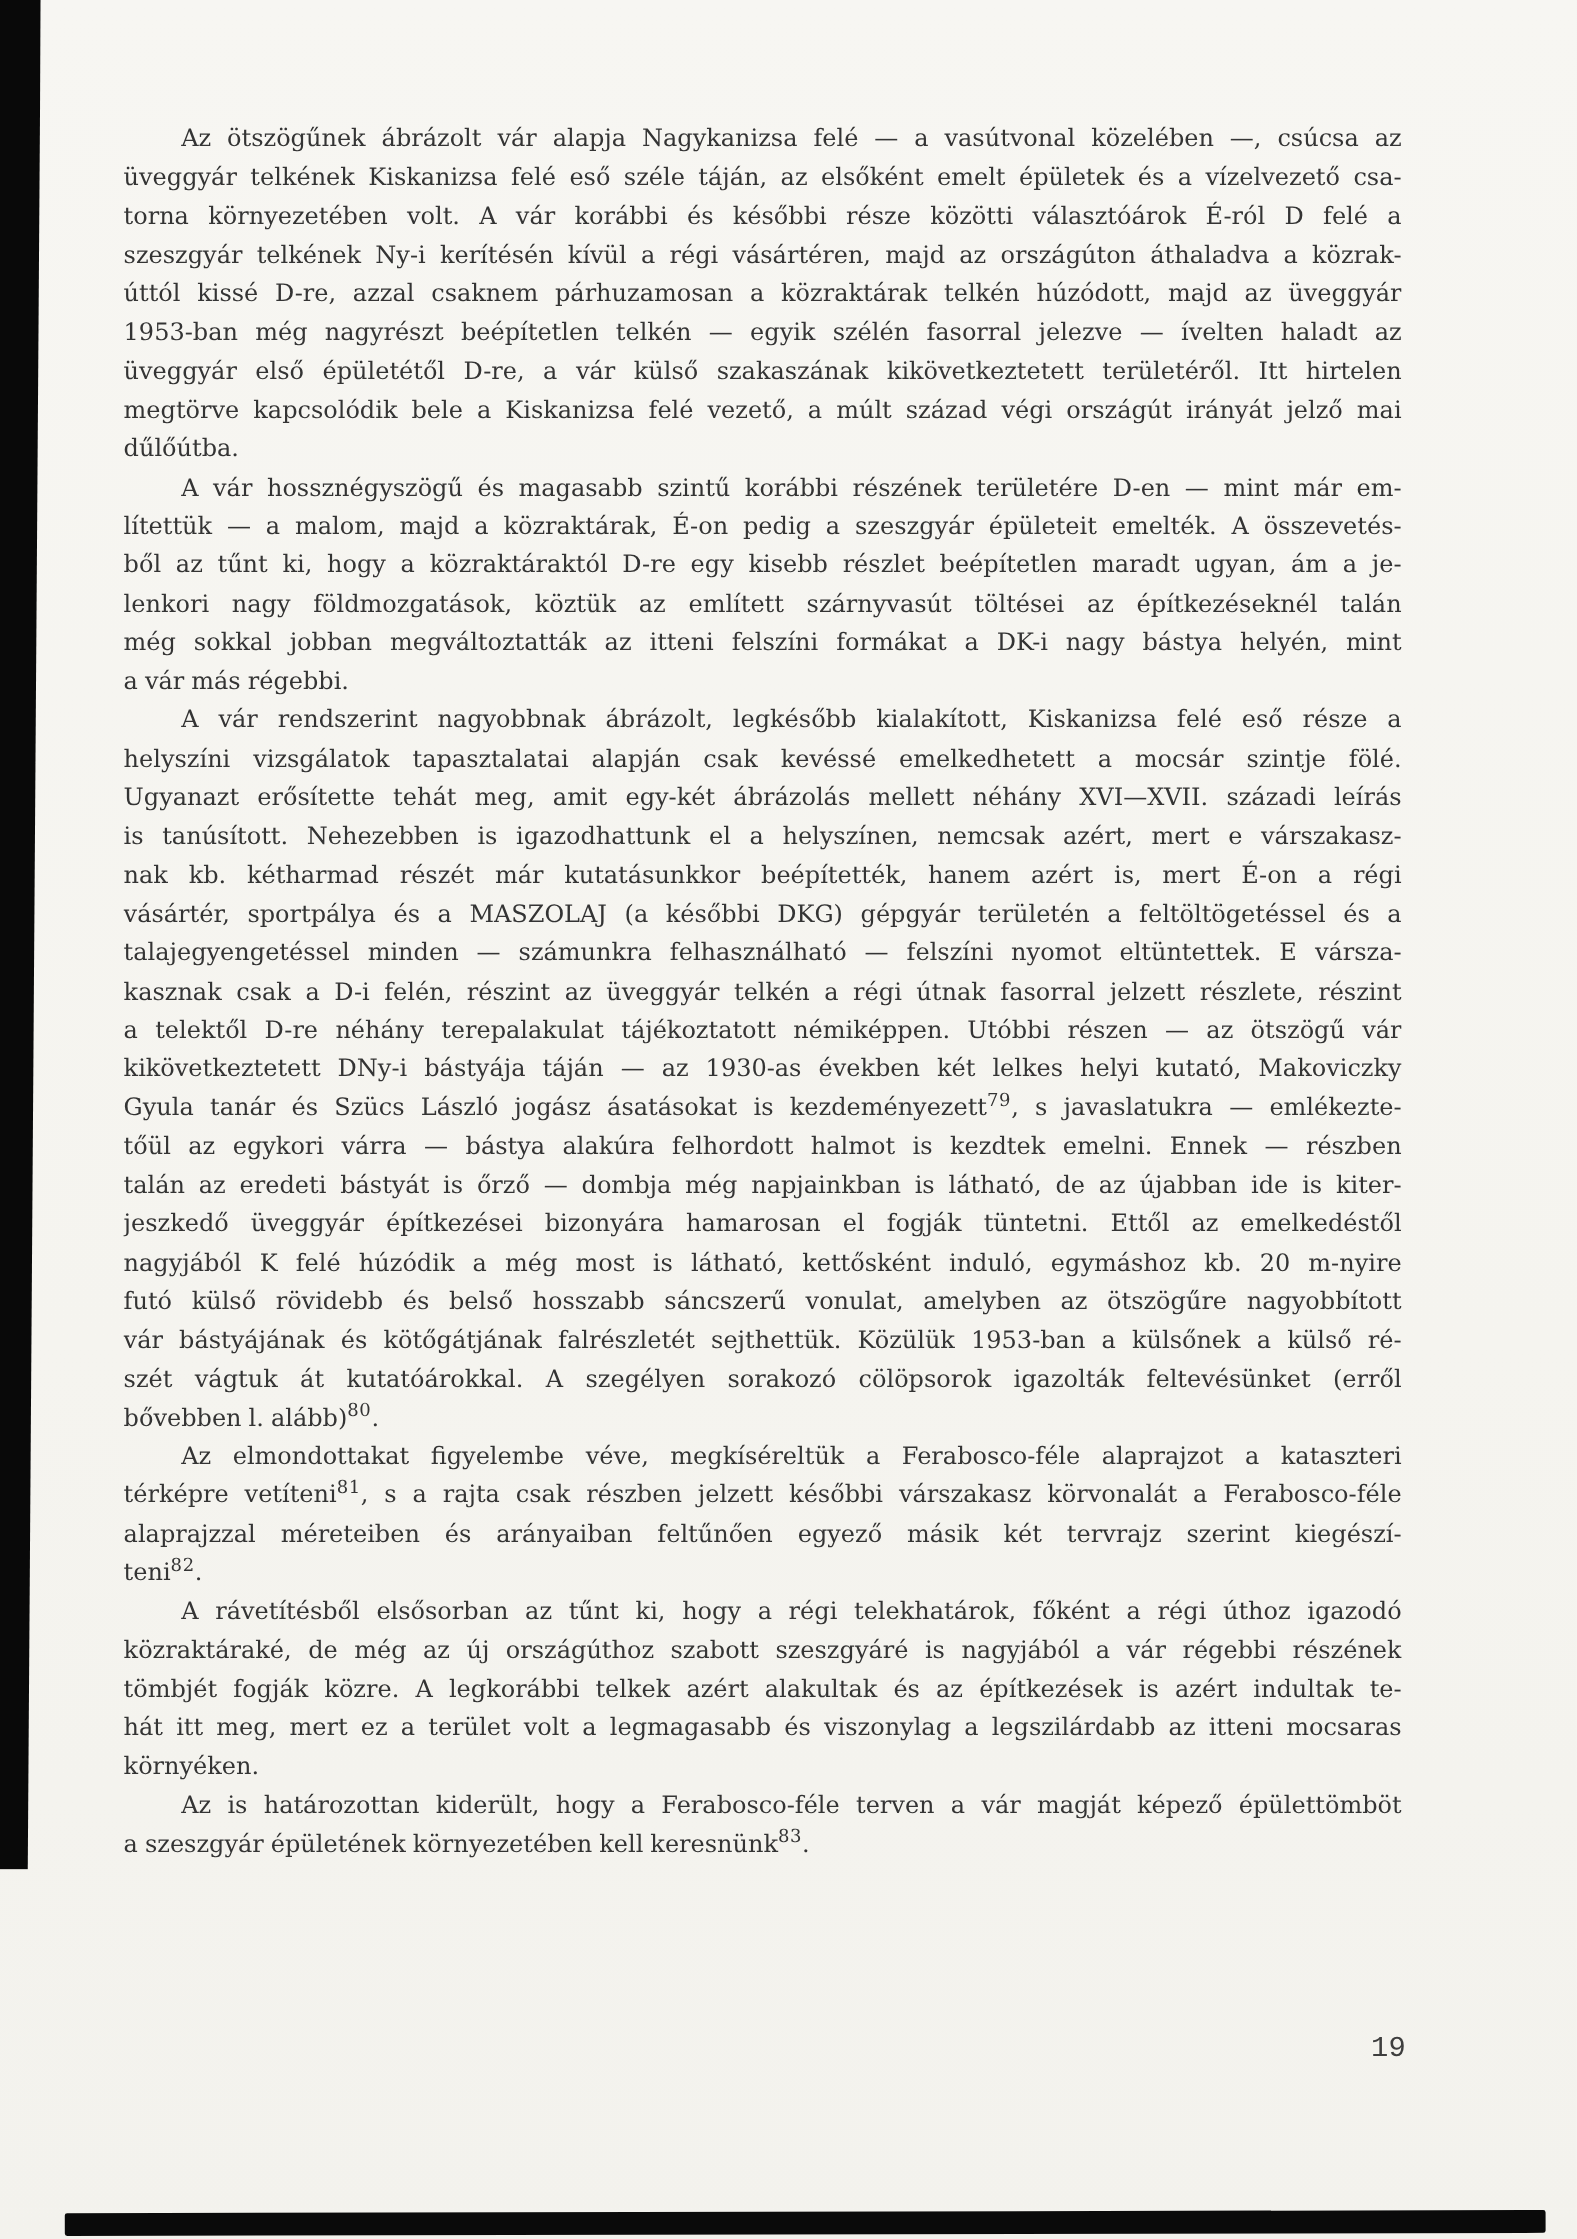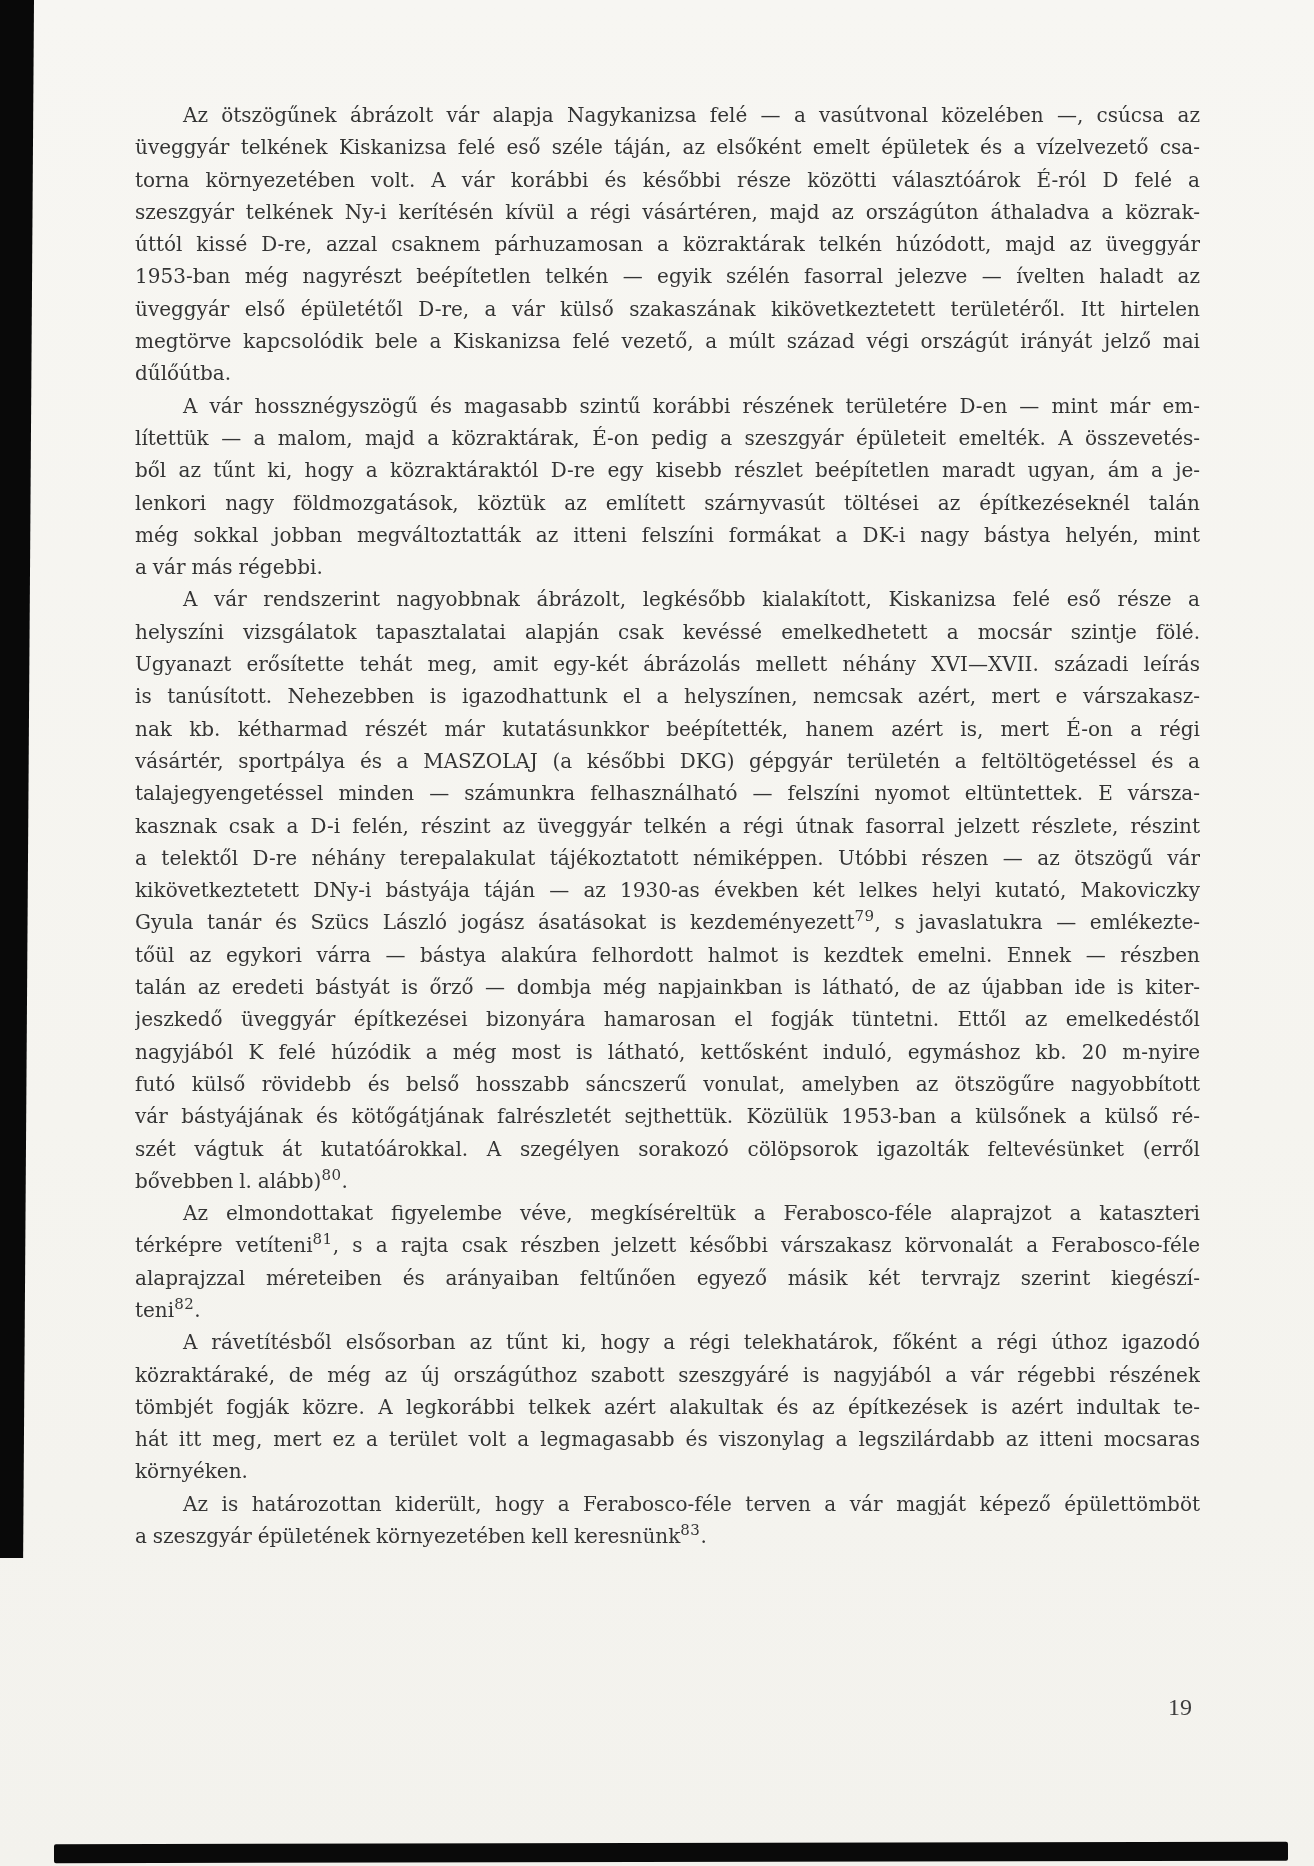--- a/index.html
+++ b/index.html
@@ -37,21 +37,20 @@
   
   .text-block {
     position: absolute;
     left: 103px; top: 99px;
     width: 1065px;
     font-family: "DejaVu Serif", "Liberation Serif", serif;
     font-size: 20px;
     line-height: 32.3px;
     color: #343434;
     word-spacing: -0.5px;
-    margin-left: 32px;
   }
   .line {
     height: 32.3px;
     overflow: hidden;
     text-align: justify;
     text-align-last: justify;
   }
   .line.par-last {
     text-align-last: left;
   }
@@ -59,24 +58,24 @@
     text-indent: 48px;
   }
   .line sup {
     font-size: 15px;
     line-height: 0;
     vertical-align: super;
     letter-spacing: 0.5px;
   }
   .page-number {
     position: absolute;
-    left: 1140px; top: 1694px;
+    left: 1117px; top: 1694px;
     width: 80px;
     text-align: center;
-    font-family: Liberation Serif, serif;
+    font-family: Liberation Mono, monospace;
     font-size: 24px;
     color: #3e3e3e;
   }
 </style>
 </head>
 <body>
 
 <div class="page">
   <div class="scan-left"></div>
   <div class="scan-bottom"></div>

